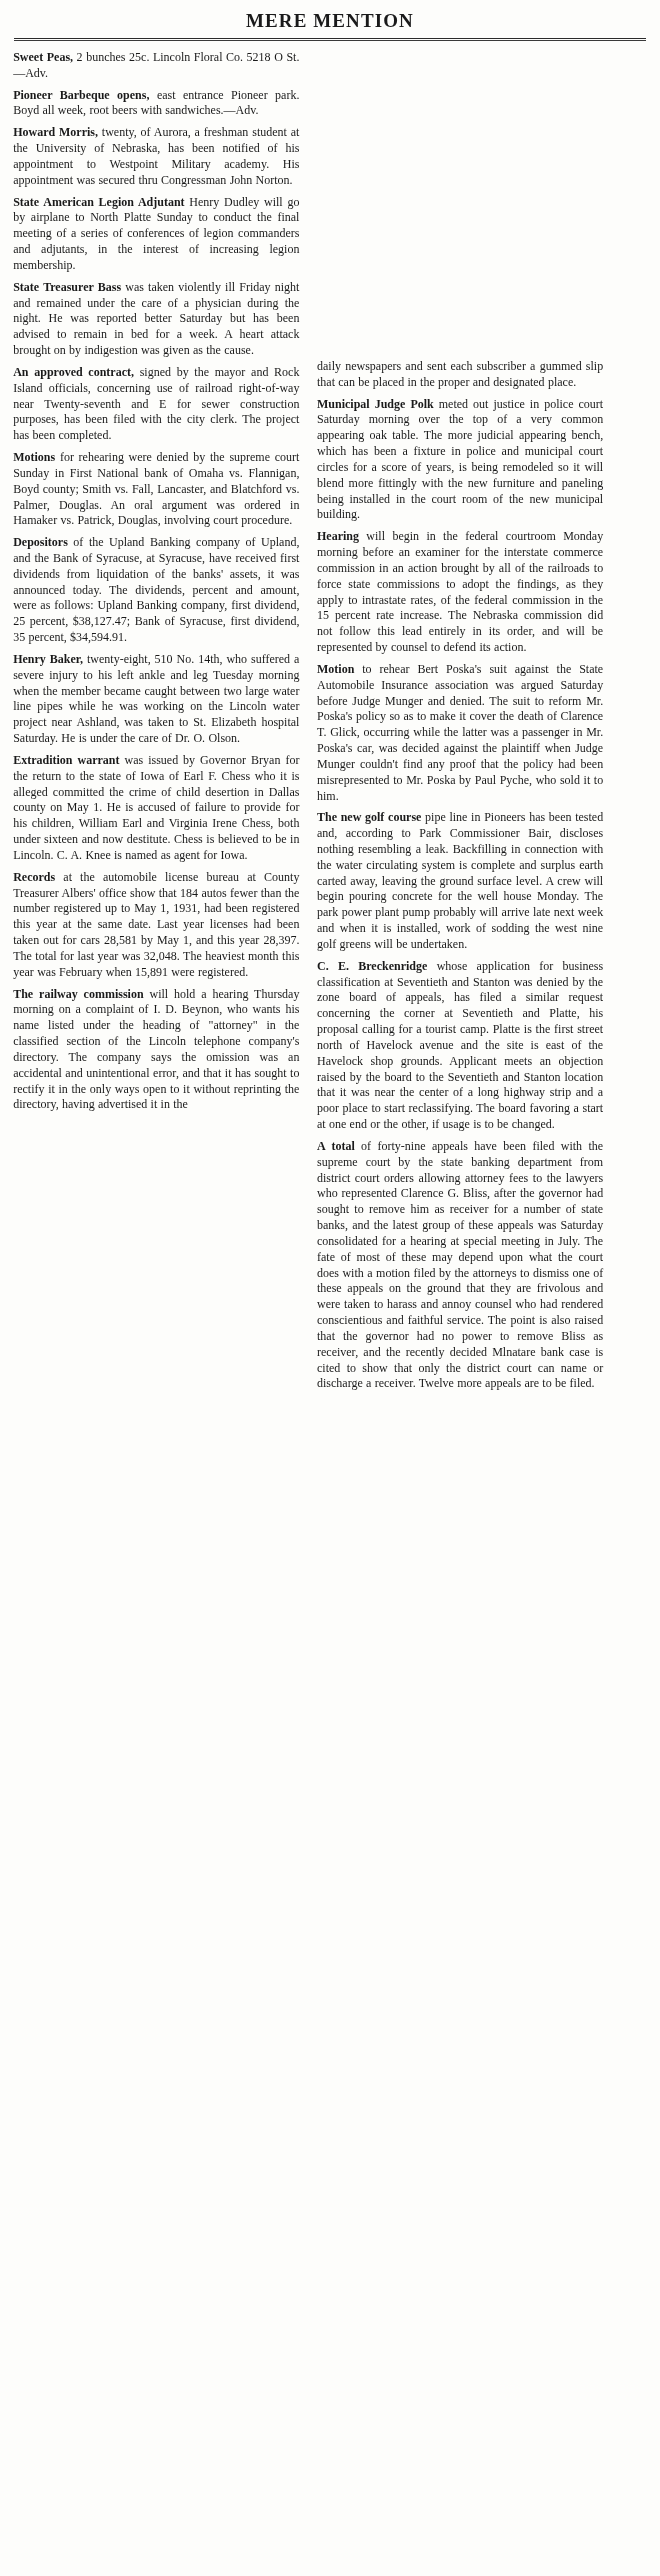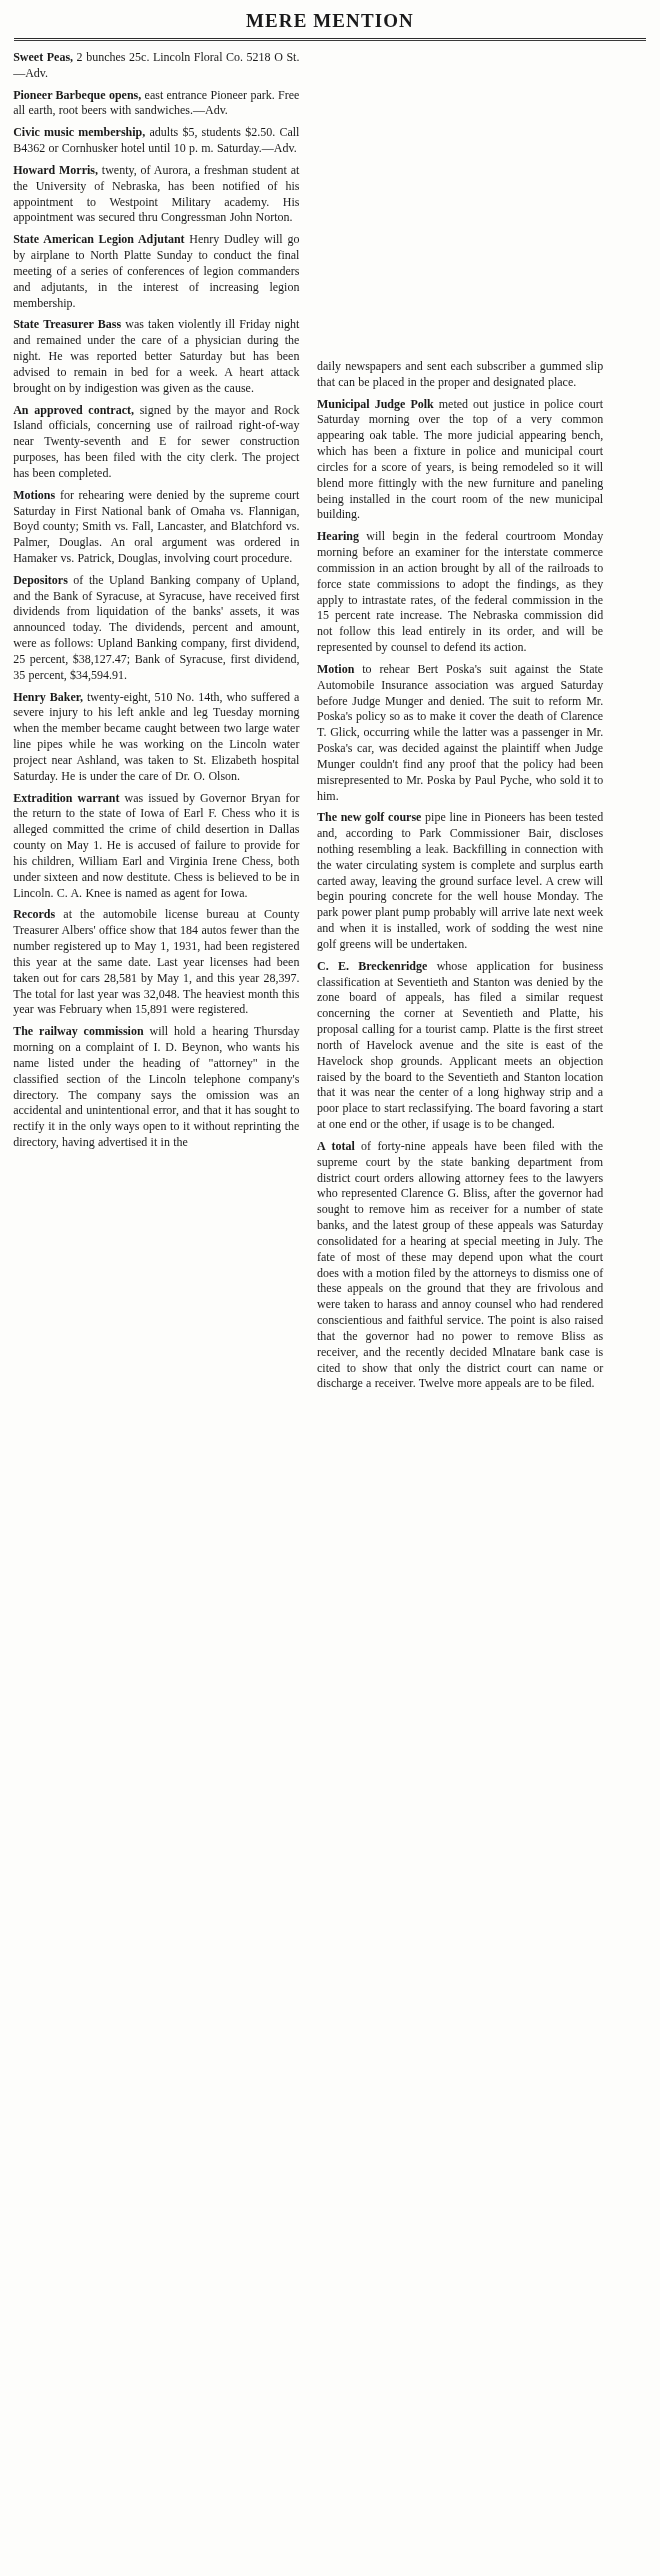--- a/index.html
+++ b/index.html
@@ -88,36 +88,35 @@
   <hr class="rule">
   <hr class="rule-thin">
 
   <div class="columns">
 
     <div class="col col-left">
 
       <p class="para"><span class="lead">Sweet Peas,</span><span> 2 bunches 25c. Lincoln Floral Co. 5218 O St.—Adv.</span></p>
 
 
-      <p class="para"><span class="lead">Pioneer Barbeque opens,</span><span> east entrance Pioneer park. Free all earth, root beers with sandwiches.—Adv.</span></p>
+      <p class="para"><span class="lead">Pioneer Barbeque opens,</span><span> east entrance Pioneer park. Boyd all week, root beers with sandwiches.—Adv.</span></p>
 
 
-      <p class="para"><span class="lead">Civic music membership,</span><span> adults $5, students $2.50. Call B4362 or Cornhusker hotel until 10 p. m. Saturday.—Adv.</span></p>
 
 
 
       <p class="para"><span class="lead">Howard Morris,</span><span> twenty, of Aurora, a freshman student at the University of Nebraska, has been notified of his appointment to Westpoint Military academy. His appointment was secured thru Congressman John Norton.</span></p>
 
       <p class="para"><span class="lead">State American Legion Adjutant</span><span> Henry Dudley will go by airplane to North Platte Sunday to conduct the final meeting of a series of conferences of legion commanders and adjutants, in the interest of increasing legion membership.</span></p>
 
       <p class="para"><span class="lead">State Treasurer Bass</span><span> was taken violently ill Friday night and remained under the care of a physician during the night. He was reported better Saturday but has been advised to remain in bed for a week. A heart attack brought on by indigestion was given as the cause.</span></p>
 
       <p class="para"><span class="lead">An approved contract,</span><span> signed by the mayor and Rock Island officials, concerning use of railroad right-of-way near Twenty-seventh and E for sewer construction purposes, has been filed with the city clerk. The project has been completed.</span></p>
 
-      <p class="para"><span class="lead">Motions</span><span> for rehearing were denied by the supreme court Saturday in First National bank of Omaha vs. Flannigan, Boyd county; Smith vs. Fall, Lancaster, and Blatchford vs. Palmer, Douglas. An oral argument was ordered in Hamaker vs. Patrick, Douglas, involving court procedure.</span></p>
+      <p class="para"><span class="lead">Motions</span><span> for rehearing were denied by the supreme court Sunday in First National bank of Omaha vs. Flannigan, Boyd county; Smith vs. Fall, Lancaster, and Blatchford vs. Palmer, Douglas. An oral argument was ordered in Hamaker vs. Patrick, Douglas, involving court procedure.</span></p>
 
       <p class="para"><span class="lead">Depositors</span><span> of the Upland Banking company of Upland, and the Bank of Syracuse, at Syracuse, have received first dividends from liquidation of the banks' assets, it was announced today. The dividends, percent and amount, were as follows: Upland Banking company, first dividend, 25 percent, $38,127.47; Bank of Syracuse, first dividend, 35 percent, $34,594.91.</span></p>
 
       <p class="para"><span class="lead">Henry Baker,</span><span> twenty-eight, 510 No. 14th, who suffered a severe injury to his left ankle and leg Tuesday morning when the member became caught between two large water line pipes while he was working on the Lincoln water project near Ashland, was taken to St. Elizabeth hospital Saturday. He is under the care of Dr. O. Olson.</span></p>
 
       <p class="para"><span class="lead">Extradition warrant</span><span> was issued by Governor Bryan for the return to the state of Iowa of Earl F. Chess who it is alleged committed the crime of child desertion in Dallas county on May 1. He is accused of failure to provide for his children, William Earl and Virginia Irene Chess, both under sixteen and now destitute. Chess is believed to be in Lincoln. C. A. Knee is named as agent for Iowa.</span></p>
 
       <p class="para"><span class="lead">Records</span><span> at the automobile license bureau at County Treasurer Albers' office show that 184 autos fewer than the number registered up to May 1, 1931, had been registered this year at the same date. Last year licenses had been taken out for cars 28,581 by May 1, and this year 28,397. The total for last year was 32,048. The heaviest month this year was February when 15,891 were registered.</span></p>
 
       <p class="para"><span class="lead">The railway commission</span><span> will hold a hearing Thursday morning on a complaint of I. D. Beynon, who wants his name listed under the heading of "attorney" in the classified section of the Lincoln telephone company's directory. The company says the omission was an accidental and unintentional error, and that it has sought to rectify it in the only ways open to it without reprinting the directory, having advertised it in the</span></p>

